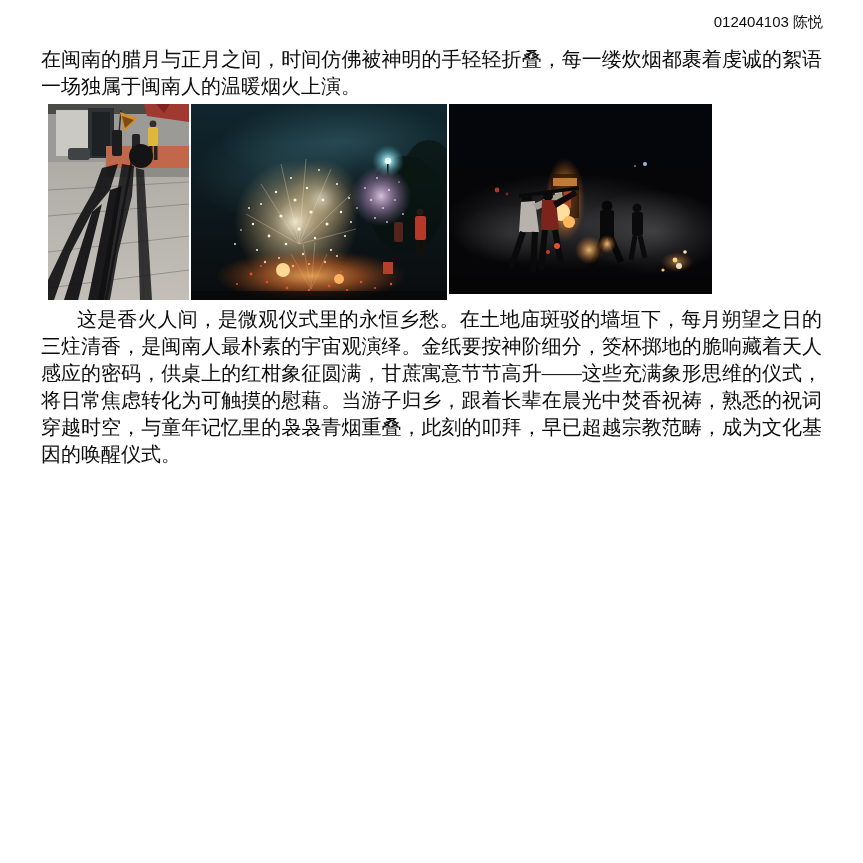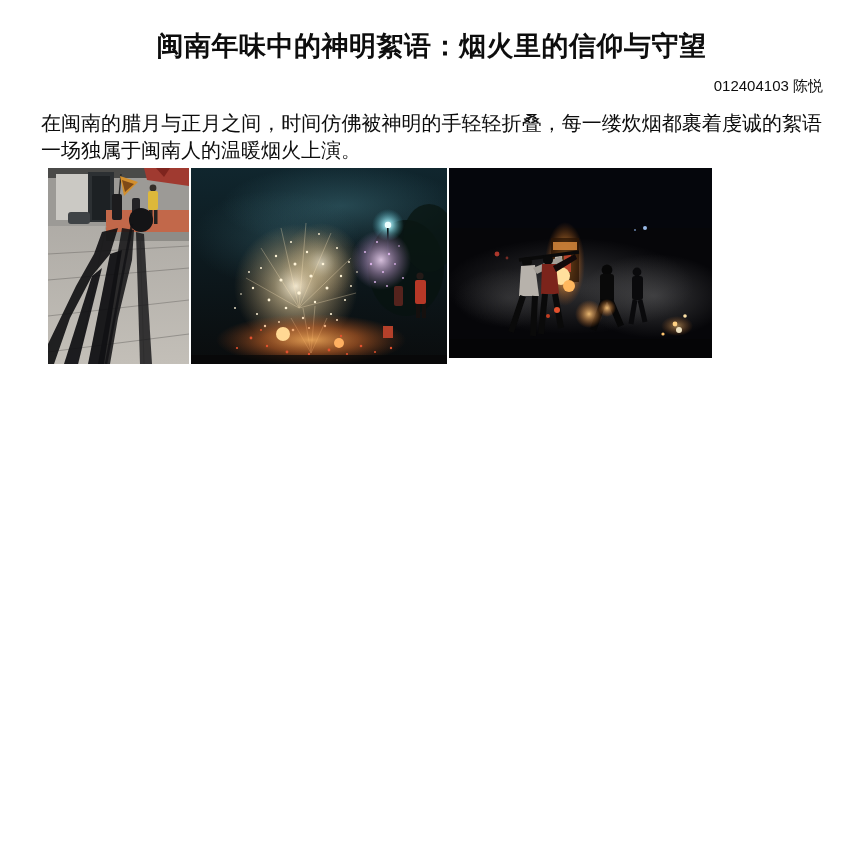--- a/index.html
+++ b/index.html
@@ -43,21 +43,20 @@
     margin:4px 0 6px 48px;
   }
   .photo{display:block;background:#000;}
   .photo svg{display:block;}
 </style>
 </head>
 <body>
 
 <div class="page">
 
-  <h1 class="doc-title">闽南年味中的神明絮语：烟火里的信仰与守望</h1>
 
   <div class="author-line">012404103 陈悦</div>
 
   <p class="body-par">在闽南的腊月与正月之间，时间仿佛被神明的手轻轻折叠，每一缕炊烟都裹着虔诚的絮语一场独属于闽南人的温暖烟火上演。</p>
 
   <div class="photo-row">
 
     <div class="photo" title="morning-street-long-shadows">
       <svg width="141" height="196" viewBox="0 0 141 196" xmlns="http://www.w3.org/2000/svg">
         <defs>
@@ -293,14 +292,15 @@
         <circle cx="226" cy="156" r="2.4" fill="#ffd183"></circle>
         <circle cx="236" cy="148" r="1.8" fill="#ffe3a8"></circle>
         <circle cx="214" cy="166" r="1.6" fill="#ffc46e"></circle>
         <circle cx="230" cy="162" r="3" fill="#fff2cf" opacity="0.9"></circle>
         <rect y="171" width="263" height="19" fill="#050505" opacity="0.65"></rect>
       </svg>
     </div>
 
   </div>
 
+  <p class="body-par indent">这是香火人间，是微观仪式里的永恒乡愁。在土地庙斑驳的墙垣下，每月朔望之日的三炷清香，是闽南人最朴素的宇宙观演绎。金纸要按神阶细分，筊杯掷地的脆响藏着天人感应的密码，供桌上的红柑象征圆满，甘蔗寓意节节高升——这些充满象形思维的仪式，将日常焦虑转化为可触摸的慰藉。当游子归乡，跟着长辈在晨光中焚香祝祷，熟悉的祝词穿越时空，与童年记忆里的袅袅青烟重叠，此刻的叩拜，早已超越宗教范畴，成为文化基因的唤醒仪式。</p>
 
 </div>
 
 </body></html>

